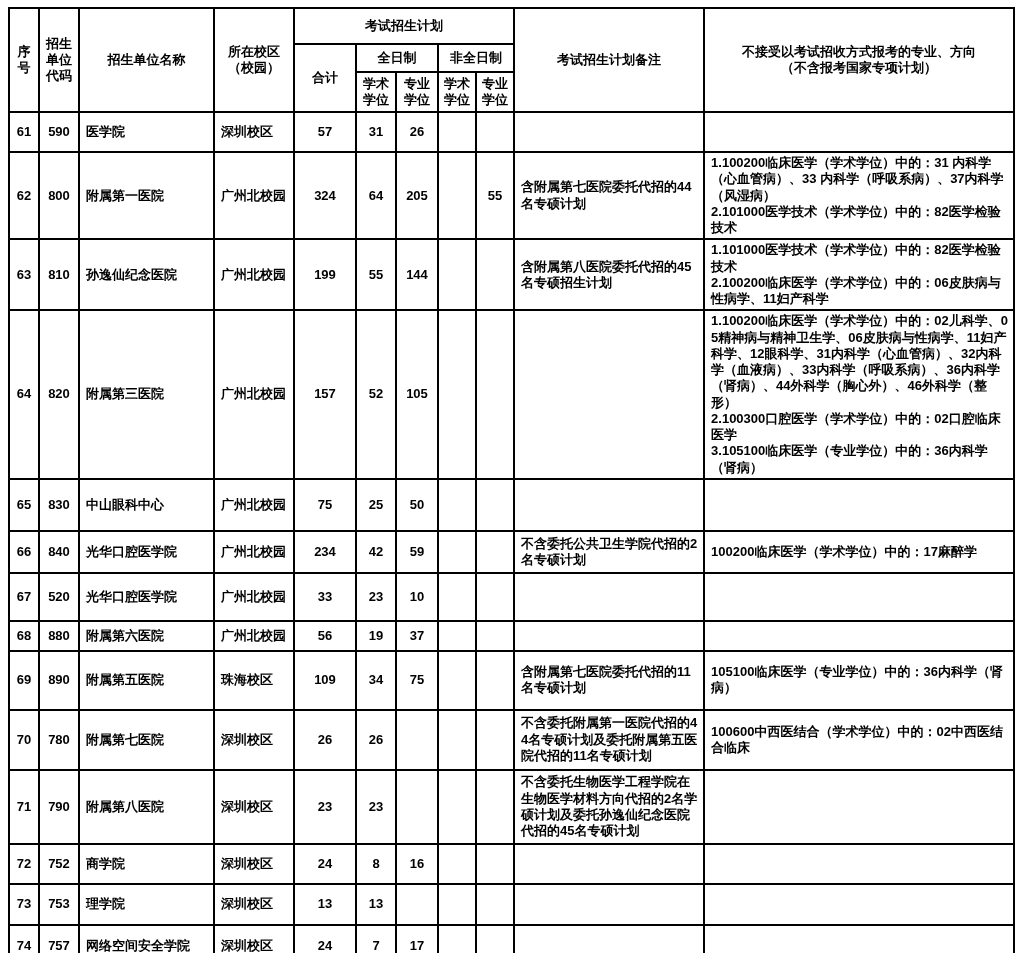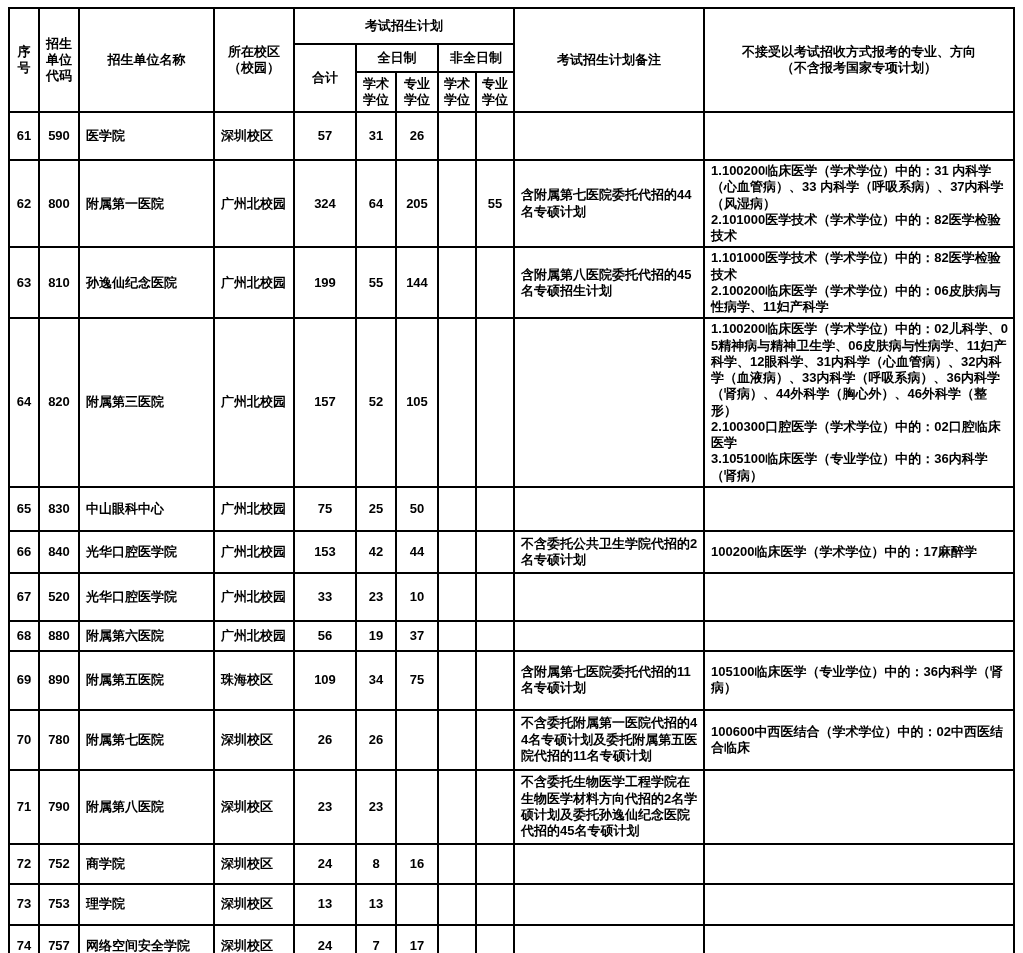--- a/index.html
+++ b/index.html
@@ -84,21 +84,21 @@
         <th colspan="2">非全日制</th>
       </tr>
       <tr class="h3">
         <th>学术学位</th>
         <th>专业学位</th>
         <th>学术学位</th>
         <th>专业学位</th>
       </tr>
     </thead>
     <tbody>
-        <tr style="height: 48px;">
+        <tr style="height: 40px;">
           <td class="num">61</td>
           <td class="num">590</td>
           <td class="txt">医学院</td>
           <td class="txt">深圳校区</td>
           <td class="num">57</td>
           <td class="num">31</td>
           <td class="num">26</td>
           <td class="num"></td>
           <td class="num"></td>
           <td class="txt"></td>
@@ -140,41 +140,41 @@
           <td class="num">157</td>
           <td class="num">52</td>
           <td class="num">105</td>
           <td class="num"></td>
           <td class="num"></td>
           <td class="txt"></td>
           <td class="txt excluded">1.100200临床医学（学术学位）中的：02儿科学、05精神病与精神卫生学、06皮肤病与性病学、11妇产科学、12眼科学、31内科学（心血管病）、32内科学（血液病）、33内科学（呼吸系病）、36内科学（肾病）、44外科学（胸心外）、46外科学（整形）
 2.100300口腔医学（学术学位）中的：02口腔临床医学
 3.105100临床医学（专业学位）中的：36内科学（肾病）</td>
         </tr>
-        <tr style="height: 44px;">
+        <tr style="height: 52px;">
           <td class="num">65</td>
           <td class="num">830</td>
           <td class="txt">中山眼科中心</td>
           <td class="txt">广州北校园</td>
           <td class="num">75</td>
           <td class="num">25</td>
           <td class="num">50</td>
           <td class="num"></td>
           <td class="num"></td>
           <td class="txt"></td>
           <td class="txt excluded"></td>
         </tr>
         <tr style="height: 42px;">
           <td class="num">66</td>
           <td class="num">840</td>
           <td class="txt">光华口腔医学院</td>
           <td class="txt">广州北校园</td>
-          <td class="num">153</td>
+          <td class="num">234</td>
           <td class="num">42</td>
-          <td class="num">44</td>
+          <td class="num">59</td>
           <td class="num"></td>
           <td class="num"></td>
           <td class="txt">不含委托公共卫生学院代招的2名专硕计划</td>
           <td class="txt excluded">100200临床医学（学术学位）中的：17麻醉学</td>
         </tr>
         <tr style="height: 48px;">
           <td class="num">67</td>
           <td class="num">520</td>
           <td class="txt">光华口腔医学院</td>
           <td class="txt">广州北校园</td>

